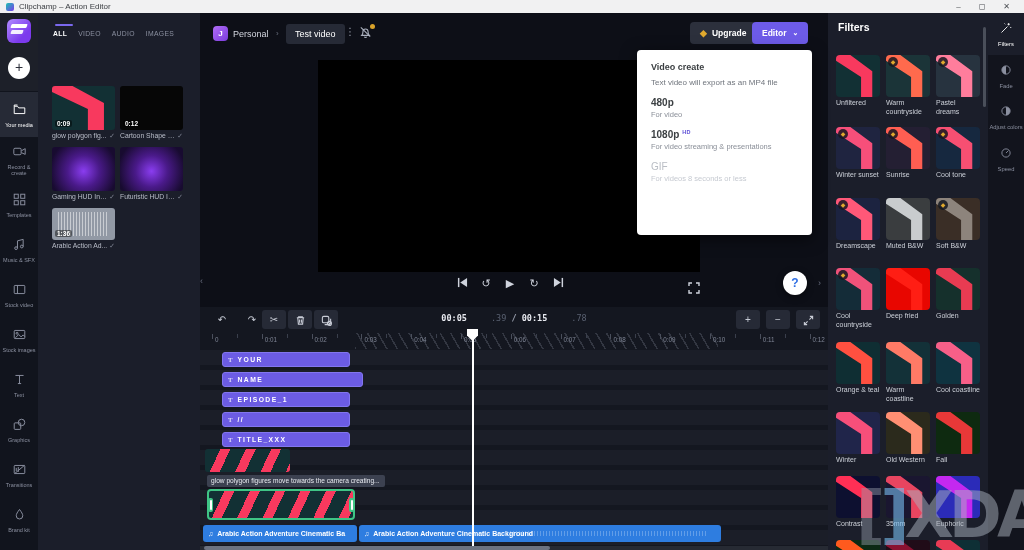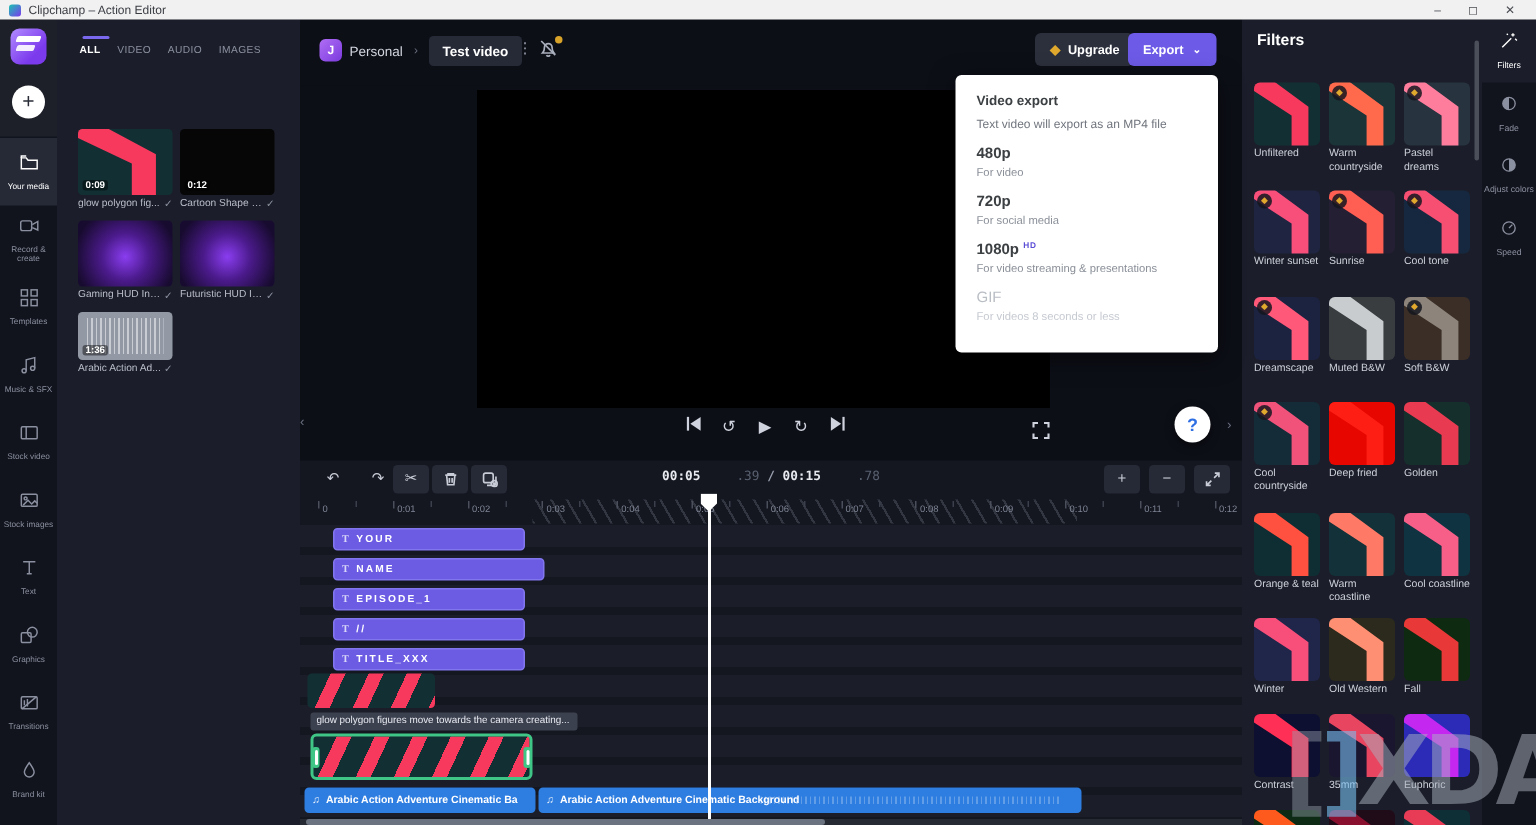--- a/index.html
+++ b/index.html
@@ -55,21 +55,21 @@
     clip-path:polygon(0% 0%, 26% 0%, 78% 40%, 78% 108%, 56% 108%, 56% 52%, 0% 14%); }
 
   
   .topbar { position:absolute; left:200px; top:13px; width:628px; height:44px; background:#0d0f17; z-index:10;}
   .avatar { position:absolute; left:13px; top:13px; width:15px; height:15px; border-radius:4px;
     background:linear-gradient(135deg,#b06df5,#7b3bdd); color:#fff; font-size:8px; font-weight:bold;
     text-align:center; line-height:15px; cursor:pointer;}
   .ws-name { position:absolute; left:33px; top:16px; font-size:9px; color:#d2d5de; cursor:pointer;}
   .crumb-sep { position:absolute; left:76px; top:16px; font-size:8px; color:#6a6f7e; }
   .proj-box { position:absolute; left:86px; top:11px; height:20px; padding:0 9px; background:#262a36;
-    border-radius:3px; color:#fff; font-size:9px; font-weight:bold; line-height:20px; cursor:text;}
+    border-radius:3px; color:#fff; font-size:9px; font-weight:normal; line-height:20px; cursor:text;}
   .kebab { position:absolute; left:145px; top:13px; font-size:10px; color:#9aa0ae; cursor:pointer;}
   .bell { position:absolute; left:158px; top:12px; width:18px; height:16px; cursor:pointer;}
   .bell svg { width:15px; height:15px; stroke:#aab0bd; fill:none; stroke-width:1.2;}
   .bell .dot { position:absolute; right:1px; top:-1px; width:5px; height:5px; border-radius:50%; background:#d9a32a;}
   .upgrade-btn { position:absolute; left:490px; top:9px; height:22px; padding:0 10px; background:#2c303c;
     border:none; border-radius:4px; color:#fff; font-size:8.5px; font-weight:bold; cursor:pointer;
     display:flex; align-items:center; gap:5px; font-family:"Liberation Sans", sans-serif;}
   .gem { color:#e0a92e; font-size:9px; }
   .export-btn { position:absolute; left:552px; top:9px; height:22px; padding:0 10px; background:#6d5be8;
     border:none; border-radius:4px; color:#fff; font-size:8.5px; font-weight:bold; cursor:pointer;
@@ -343,21 +343,21 @@
           <path d="M6.8 12.5 a1.3 1.3 0 0 0 2.4 0"></path>
           <line x1="3" y1="2.5" x2="13" y2="12.5"></line>
         </svg>
       <span class="dot"></span>
     </span>
     <button class="upgrade-btn">
       <span class="gem">◆</span>
       <span>Upgrade</span>
     </button>
     <button class="export-btn">
-      <span>Export</span>
+      <span>Editor</span>
       <span class="chev-dn">⌄</span>
     </button>
   </div>
 
   <div class="preview"></div>
   <span class="collapse-left">‹</span>
   <div class="controls">
     <span class="pbtn"><svg viewBox="0 0 12 12">
           <rect x="1" y="1" width="1.6" height="10"></rect>
           <path d="M11 1 L3.5 6 L11 11 z"></path>
@@ -372,30 +372,26 @@
   </div>
   <span class="fullscreen-btn">
     <svg viewBox="0 0 12 12">
         <path d="M1 4 V1 h3 M8 1 h3 v3 M11 8 v3 h-3 M4 11 H1 V8"></path>
       </svg>
   </span>
   <div class="help-btn">?</div>
   <span class="expand-right">›</span>
 
   <div class="export-menu">
-    <div class="em-title">Video export</div>
+    <div class="em-title">Video create</div>
     <div class="em-sub">Text video will export as an MP4 file</div>
     <div id="export-options">
         <div class="em-opt">
           <div class="l"><span>480p</span></div>
           <div class="d">For video</div>
-        </div>
-        <div class="em-opt">
-          <div class="l"><span>720p</span></div>
-          <div class="d">For social media</div>
         </div>
         <div class="em-opt">
           <div class="l"><span>1080p</span> <sup>HD</sup></div>
           <div class="d">For video streaming &amp; presentations</div>
         </div>
         <div class="em-opt dis">
           <div class="l"><span>GIF</span></div>
           <div class="d">For videos 8 seconds or less</div>
         </div>
       </div>

